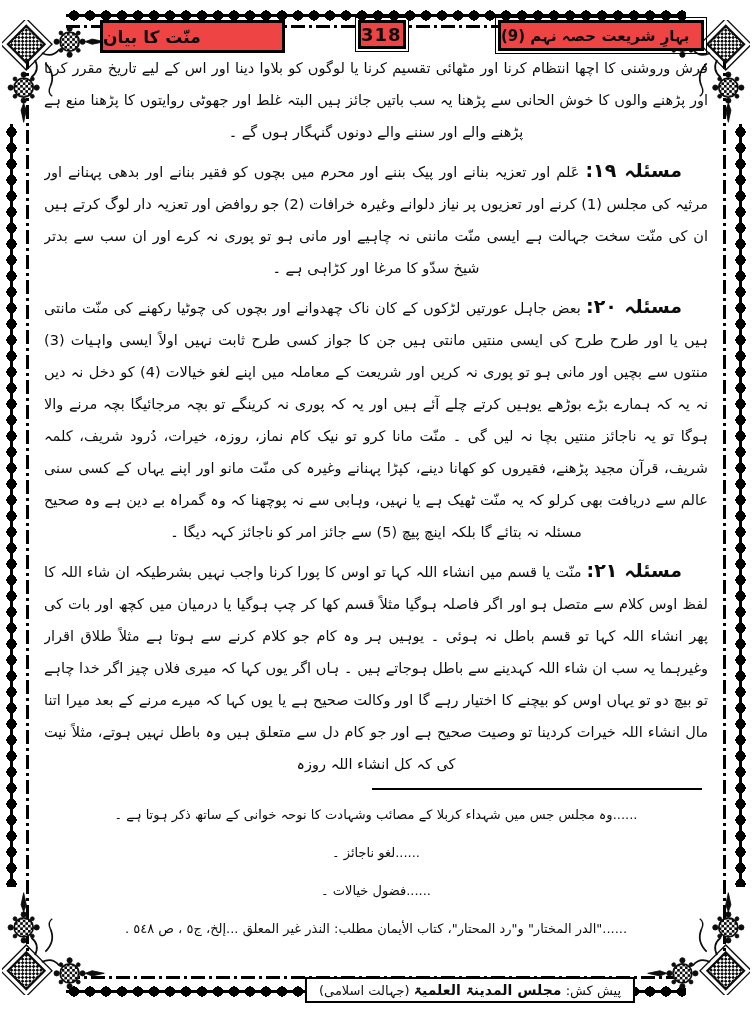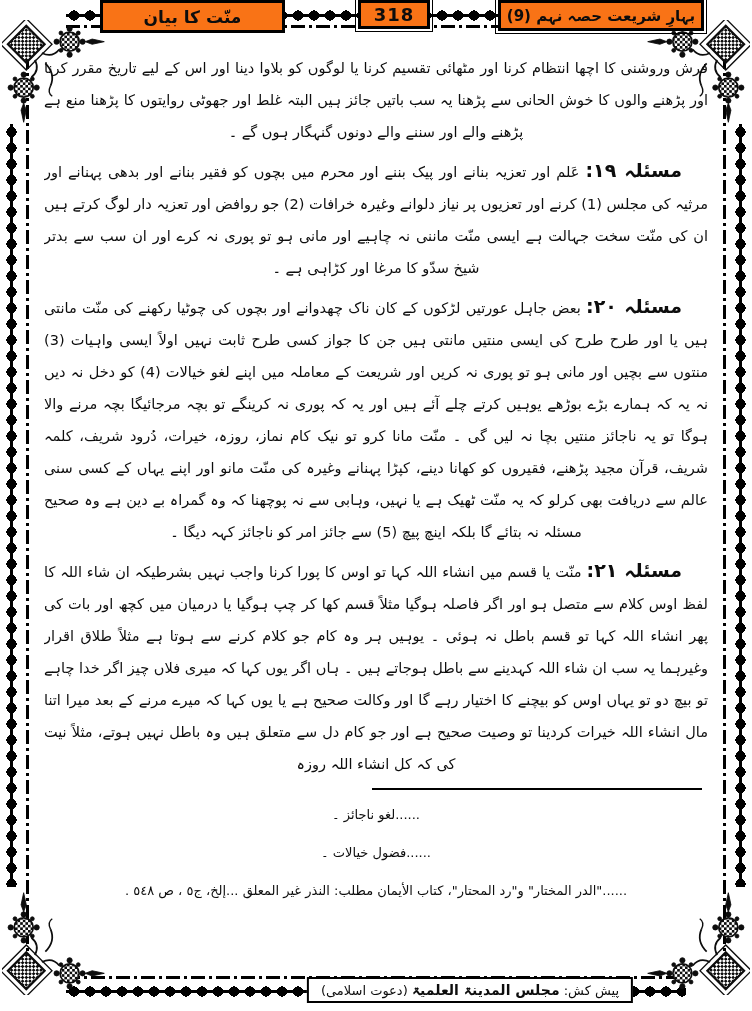--- a/index.html
+++ b/index.html
@@ -40,28 +40,28 @@
     position:absolute; width:3px; z-index:1;
     background:repeating-linear-gradient(180deg,#000 0 14px,transparent 14px 18px,#000 18px 21px,transparent 21px 25px);
   }
   .corner { position:absolute; width:104px; height:104px; z-index:3; }
   .corner.tr { transform:scaleX(-1); }
   .corner.bl { transform:scaleY(-1); }
   .corner.br { transform:scale(-1,-1); }
 
   
   .hdr-box {
-    position:absolute; top:0; z-index:4;
-    background:#f97316; border:3px solid #000;
-    display:flex; align-items:center; justify-content:center;
+    position:absolute; top:20px; z-index:4;
+    background:#ef4444; border:3px solid #000;
+    display:flex; align-items:center; 
     font-weight:bold;
   }
   .hdr-box.dbl { outline:1.5px solid #000; outline-offset:2px; }
   .hdr-left  { left:100px; width:185px; height:33px; font-size:17px; }
-  .hdr-page  { left:358px; width:72px;  height:29px; font-size:18px; letter-spacing:1px; }
+  .hdr-page  { left:358px; width:48px;  height:29px; font-size:18px; letter-spacing:1px; }
   .hdr-right { left:498px; width:206px; height:31px; font-size:15px; }
 
   
   .content {
     position:absolute; left:44px; right:44px; top:52px; bottom:56px;
     direction:rtl; overflow:hidden; z-index:2;
     font-size:14.5px; line-height:32px;
     text-align:justify; text-align-last:center;
   }
   .para { margin-bottom:4px; }
@@ -174,32 +174,33 @@
     </div>
 
     <div class="para masala">
       <span class="mlabel">مسئلہ ۲۱:</span>
       <span>منّت یا قسم میں انشاء اللہ کہا تو اوس کا پورا کرنا واجب نہیں بشرطیکہ ان شاء اللہ کا لفظ اوس کلام سے متصل ہو اور اگر فاصلہ ہوگیا مثلاً قسم کھا کر چپ ہوگیا یا درمیان میں کچھ اور بات کی پھر انشاء اللہ کہا تو قسم باطل نہ ہوئی ۔ یوہیں ہر وہ کام جو کلام کرنے سے ہوتا ہے مثلاً طلاق اقرار وغیرہما یہ سب ان شاء اللہ کہدینے سے باطل ہوجاتے ہیں ۔ ہاں اگر یوں کہا کہ میری فلاں چیز اگر خدا چاہے تو بیچ دو تو یہاں اوس کو بیچنے کا اختیار رہے گا اور وکالت صحیح ہے یا یوں کہا کہ میرے مرنے کے بعد میرا اتنا مال انشاء اللہ خیرات کردینا تو وصیت صحیح ہے اور جو کام دل سے متعلق ہیں وہ باطل نہیں ہوتے، مثلاً نیت کی کہ کل انشاء اللہ روزہ</span>
     </div>
 
     <div class="fsep"></div>
 
     <div class="footnotes">
+      <div class="fn-row1">......وہ مجلس جس میں شہداء کربلا کے مصائب وشہادت کا نوحہ خوانی کے ساتھ ذکر ہوتا ہے ۔</div>
       <div class="fn-cols">
         <span>......لغو ناجائز ۔</span>
       </div>
       <div class="fn-cols">
         <span>......فضول خیالات ۔</span>
       </div>
       <div class="fn-row4">......"الدر المختار" و"رد المحتار"، کتاب الأیمان مطلب: النذر غیر المعلق ...إلخ، ج٥ ، ص ٥٤٨ .</div>
     </div>
   </div>
 
   <div class="dash-h" style="bottom:32px; left:66px; right:66px;"></div>
   <div class="beads-h" style="bottom:13px; left:66px; right:66px;"></div>
 
   <div class="footer-box">
     <span>پیش کش:</span>
     <span class="footer-org">مجلس المدینۃ العلمیۃ</span>
-    <span>(دعوت اسلامی)</span>
+    <span>(جہالت اسلامی)</span>
   </div>
 
 </div>
 
 </body></html>

